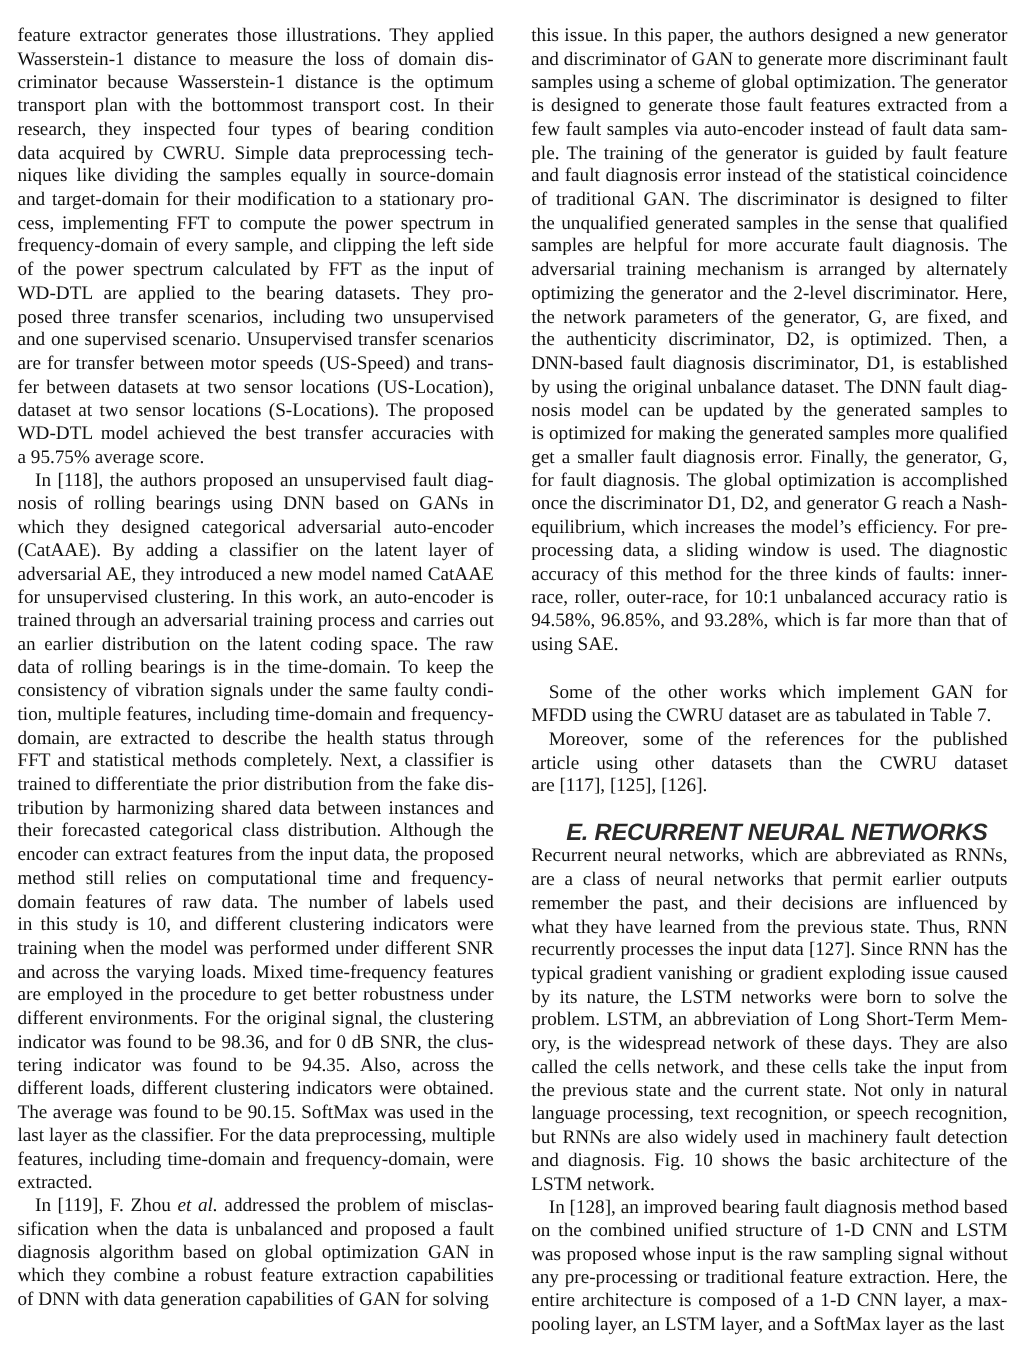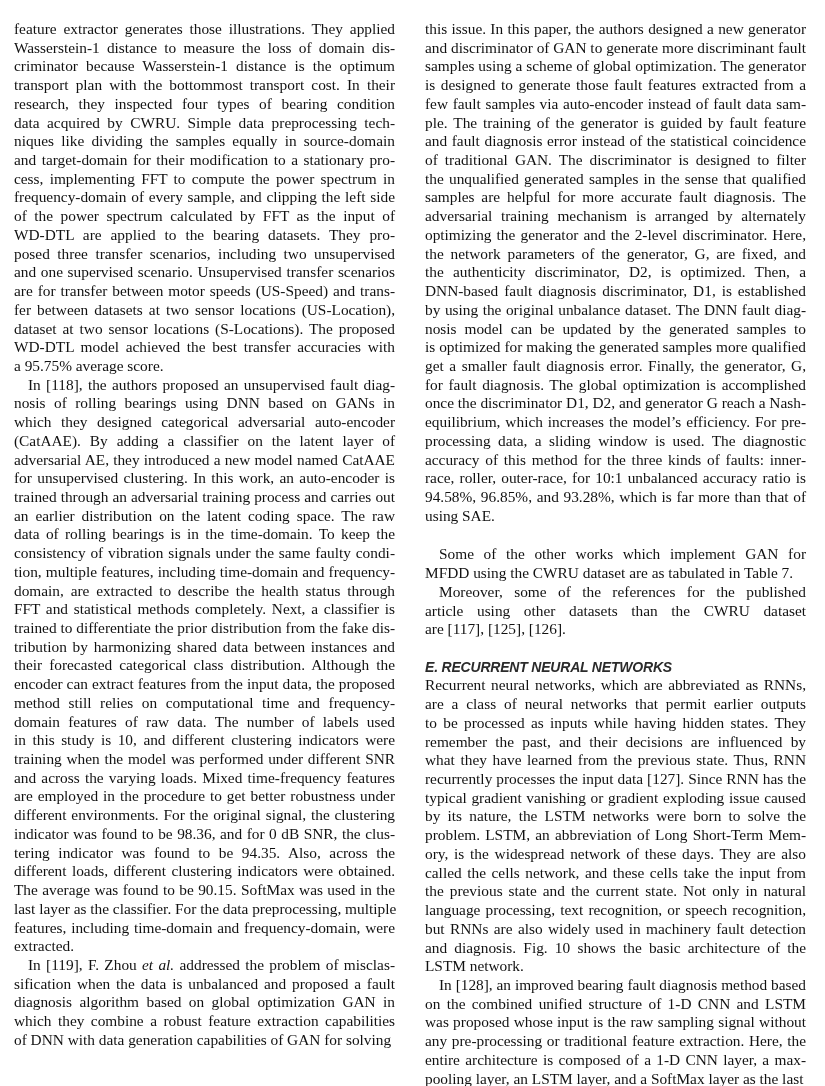--- a/index.html
+++ b/index.html
@@ -11,22 +11,22 @@
     font-size: 15.35px; line-height: 18.72px; color: #111111;
     text-align: justify; hyphens: manual;
   }
   .col-left { left: 14px; }
   .col-right { left: 425px; }
   .col p { margin: 0; }
   .line { display: block; text-align: justify; text-align-last: justify; white-space: nowrap; overflow: visible; height: 18.72px; }
   .line.last { text-align-last: left; }
   .heading {
     font-family: "Liberation Sans", sans-serif; font-weight: bold; font-style: italic;
-    font-size: 14px; color: #2b2b2b; letter-spacing: -0.2px;
-    height: 18.72px; line-height: 18.72px; margin-top: 18.72px; display: block;
+    font-size: 19px; color: #2b2b2b; letter-spacing: -0.2px;
+    height: 18.72px; line-height: 18.72px; margin-top: 18.72px; display: block; margin-left: 28px;
   }
   .first-pad { height: 20px; display: block; }
 </style>
 </head>
 <body>
 
 <div class="page">
 
   <div class="col col-left" id="left-col">
       <span class="first-pad"></span>
@@ -130,21 +130,20 @@
       </p>
       <p>
         <span class="line" style="padding-left: 14px;">Moreover, some of the references for the published</span>
         <span class="line">article using other datasets than the CWRU dataset</span>
         <span class="line last">are [117], [125], [126].</span>
       </p>
       <div class="heading">E. RECURRENT NEURAL NETWORKS</div>
       <p>
         <span class="line">Recurrent neural networks, which are abbreviated as RNNs,</span>
         <span class="line">are a class of neural networks that permit earlier outputs</span>
-        <span class="line">to be processed as inputs while having hidden states. They</span>
         <span class="line">remember the past, and their decisions are influenced by</span>
         <span class="line">what they have learned from the previous state. Thus, RNN</span>
         <span class="line">recurrently processes the input data [127]. Since RNN has the</span>
         <span class="line">typical gradient vanishing or gradient exploding issue caused</span>
         <span class="line">by its nature, the LSTM networks were born to solve the</span>
         <span class="line">problem. LSTM, an abbreviation of Long Short-Term Mem-</span>
         <span class="line">ory, is the widespread network of these days. They are also</span>
         <span class="line">called the cells network, and these cells take the input from</span>
         <span class="line">the previous state and the current state. Not only in natural</span>
         <span class="line">language processing, text recognition, or speech recognition,</span>

